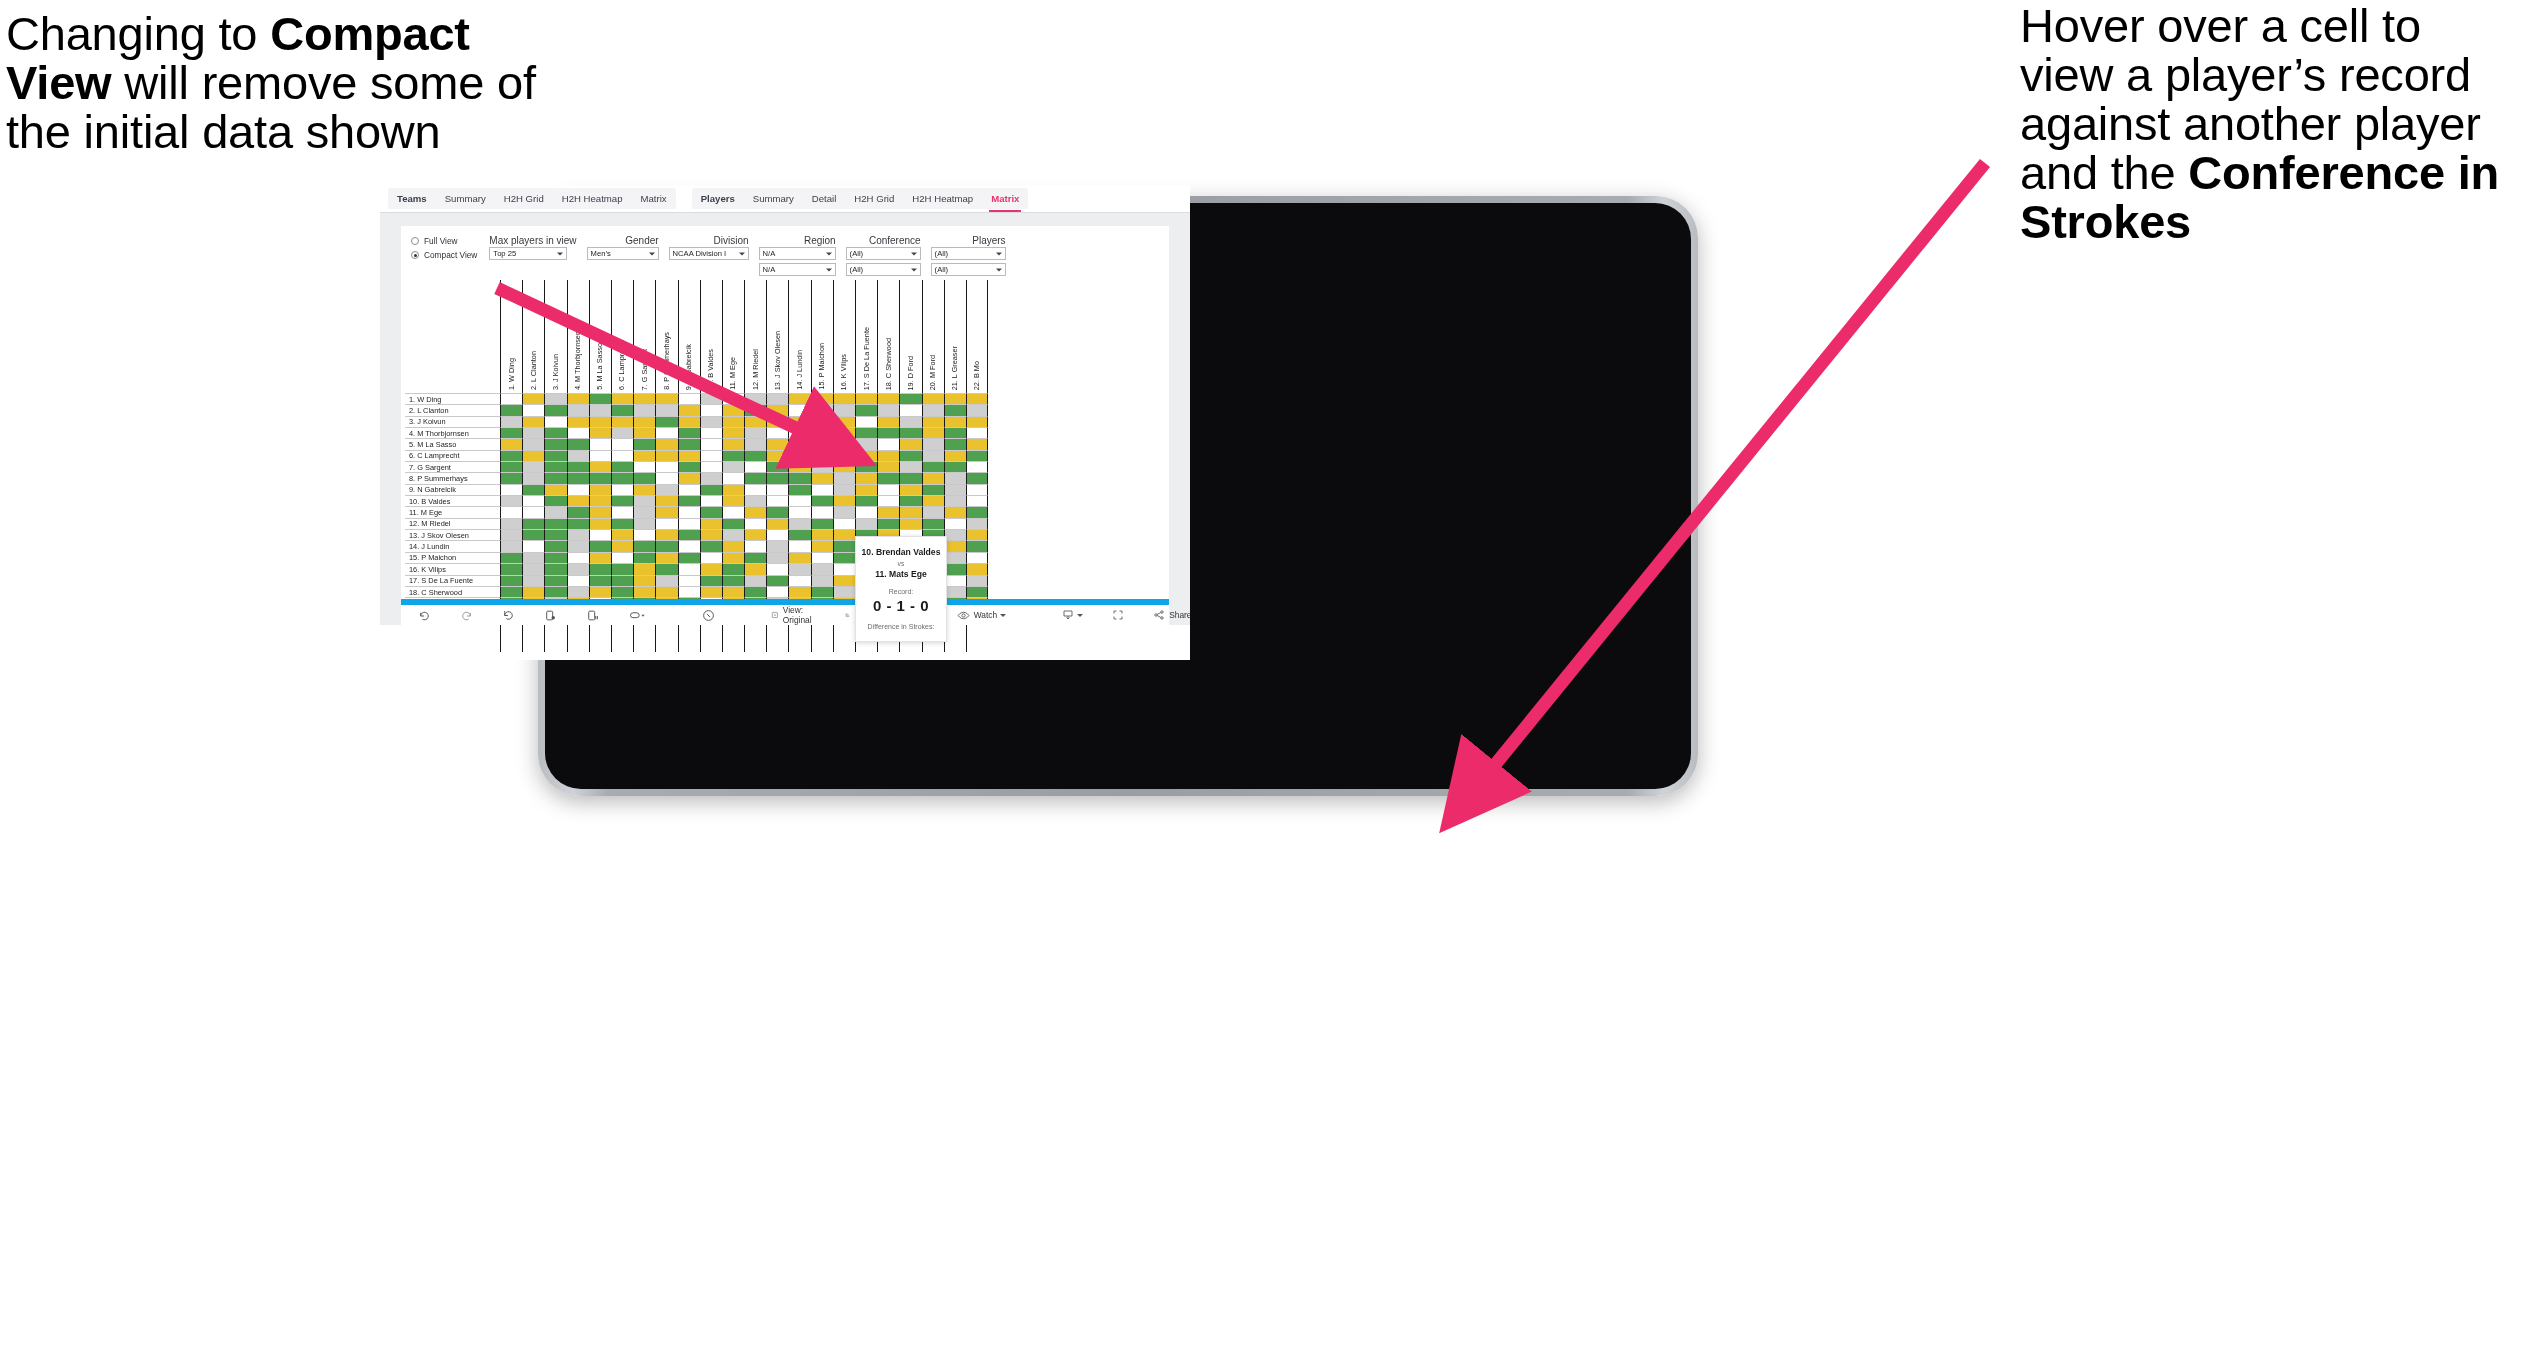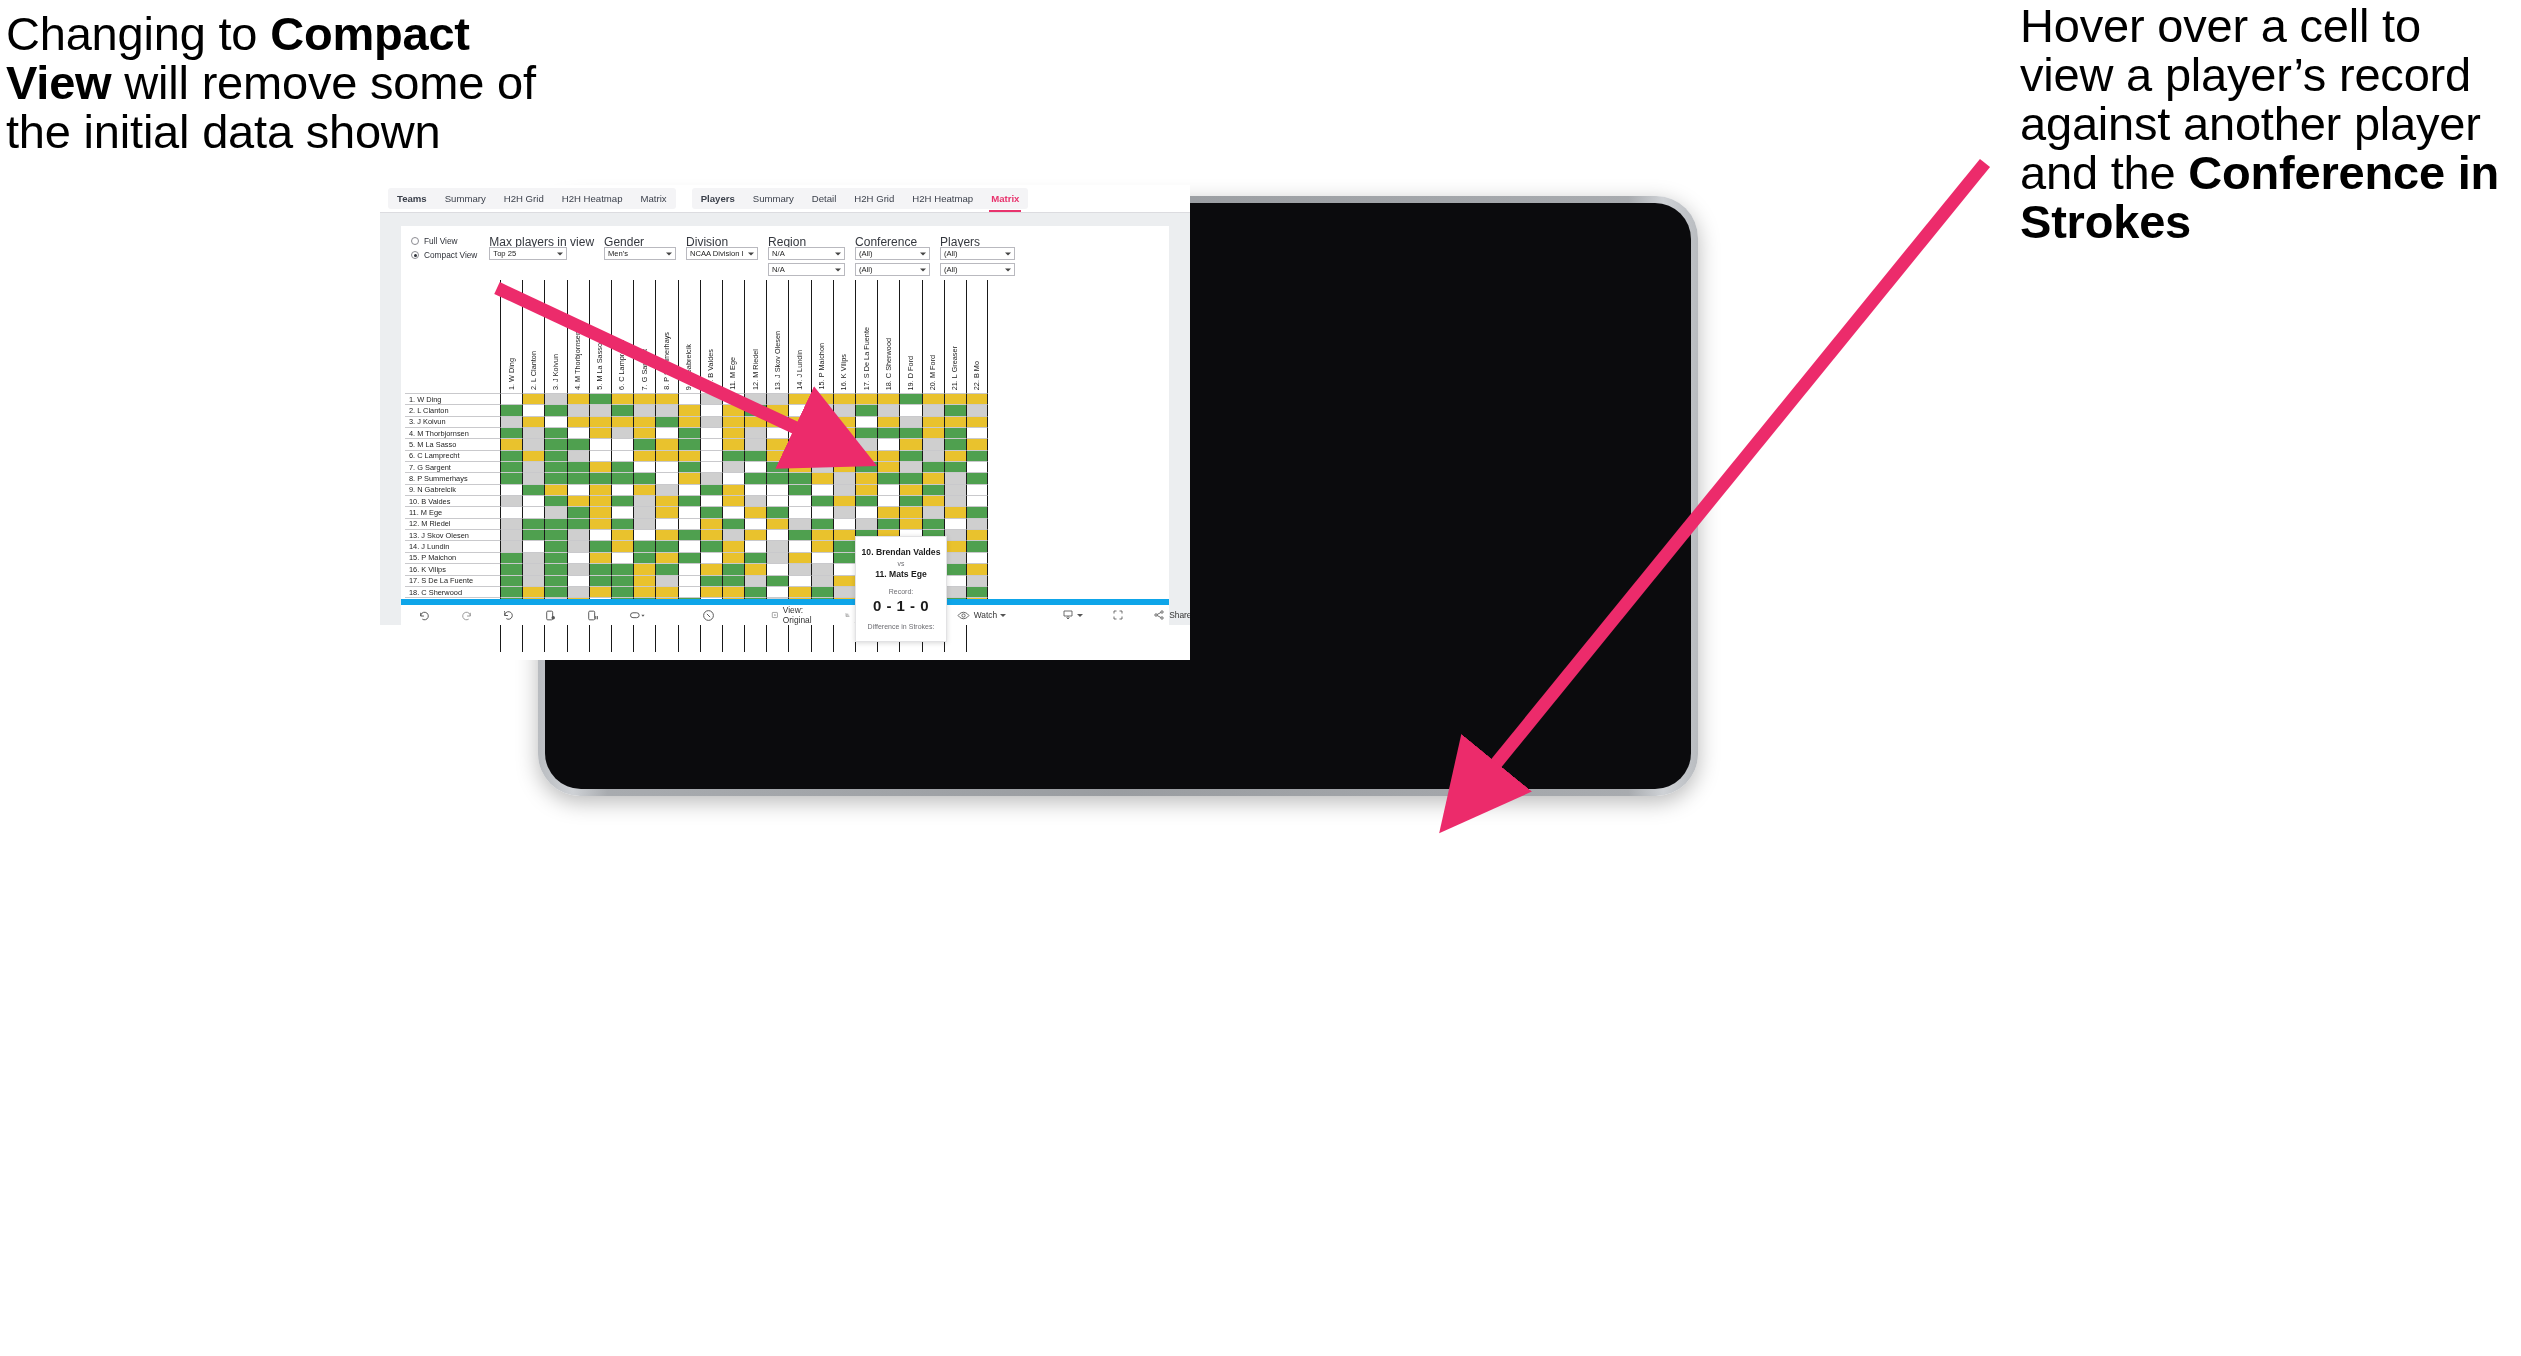--- a/index.html
+++ b/index.html
@@ -103,32 +103,32 @@
     content:""; position:absolute; left:7px; right:7px; bottom:-3px; height:1.8px; background:#e8336d;
   }
 
   
   .viewport { background:#eceef0; height:412px; padding:13px 21px 0 21px; }
   .sheet { background:#fff; height:399px; position:relative; }
 
   
   .filters { display:flex; padding:9px 10px 4px 10px; gap:0; }
   .fcol { margin-right:10px; }
-  .fcol .flabel { font-size:12px; color:#35383f; margin-bottom:2px; height:10px;}
+  .fcol .flabel { font-size:10px; color:#35383f; margin-bottom:2px; height:10px;text-align:right;}
   .selbox {
     height:13px; border:1px solid #b9b9bf; background:#fff;
     font-size:7.6px; color:#222; display:flex; align-items:center;
     padding:0 3px; position:relative;
   }
   .selbox + .selbox { margin-top:3px; }
   .selbox .caret { position:absolute; right:3px; top:50%; transform:translateY(-50%);
                    width:0;height:0;border-left:3px solid transparent;border-right:3px solid transparent;border-top:3.4px solid #444; }
   .w-max   { width:78px; }
   .w-gen   { width:72px; }
-  .w-div   { width:72px; }
+  .w-div   { width:80px; }
   .w-reg   { width:77px; }
   .w-conf  { width:75px; }
   .w-play  { width:75px; }
 
   .radios { padding-top:1px; margin-right:12px; }
   .radio { display:flex; align-items:center; font-size:8.3px; color:#2e3138; margin-bottom:4px; }
   .radio .dot {
     width:8px;height:8px;border-radius:50%;border:1px solid #8b8b92;background:#fff;
     margin-right:5px; position:relative; flex:0 0 auto;
   }

